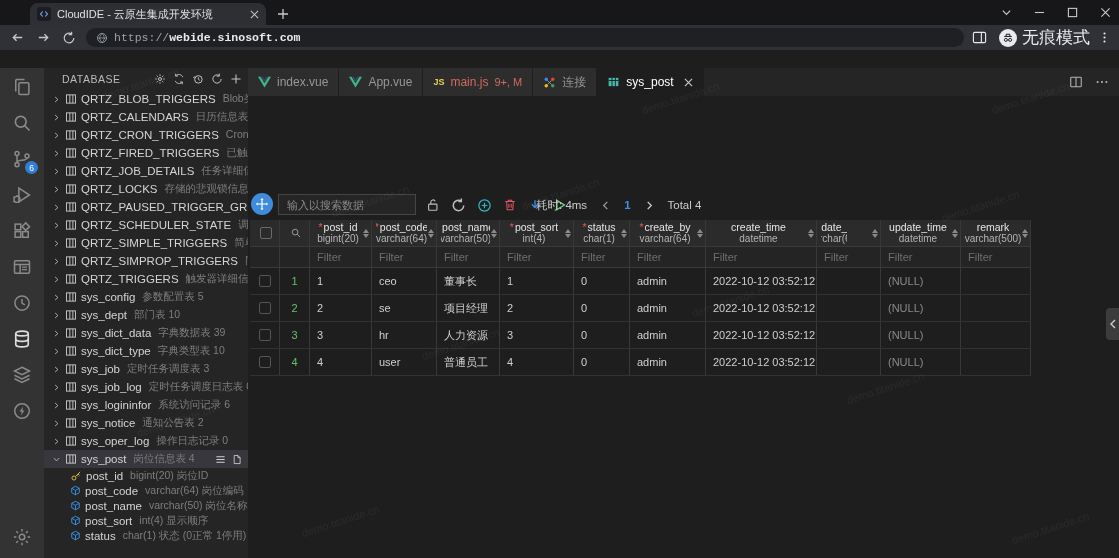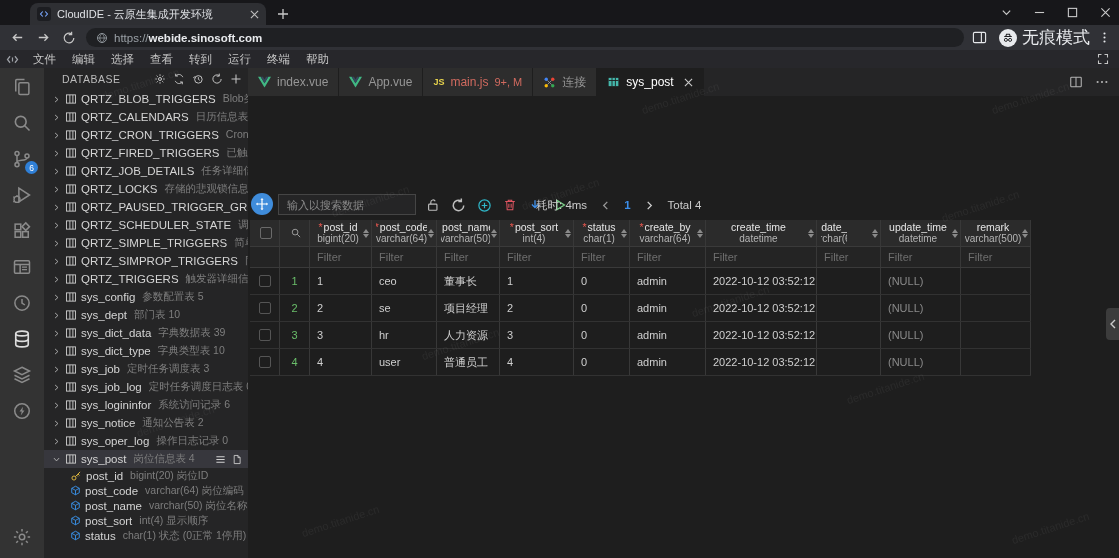--- a/index.html
+++ b/index.html
@@ -13,21 +13,21 @@
     display:flex; align-items:center; padding:0 7px; gap:6px; }
   .btab-title { font-size:11px; color:#dfe1e5; white-space:nowrap; overflow:hidden; flex:1; }
   .favicon { width:14px; height:14px; background:#1c1d21; border-radius:3px; display:flex; align-items:center; justify-content:center; flex:none; }
   .icon-btn { display:flex; align-items:center; justify-content:center; cursor:default; }
   .newtab { width:22px; height:22px; margin-left:6px; }
   .win-controls { position:absolute; right:8px; top:0; height:25px; display:flex; align-items:center; gap:22px; }
 
   .chrome-toolbar { height:25px; background:#303136; display:flex; align-items:center; padding:0 8px; gap:8px; }
   .nav-ic { width:18px; height:18px; }
   .url-pill { height:19px; flex:1; max-width:900px; background:#1f2023; border-radius:10px;
-    display:flex; align-items:center; padding:0 10px; gap:6px; }
+    display:flex; align-items:center; padding:0 10px; gap:6px;font-family:Liberation Mono, monospace; }
   .url-text { font-size:11.5px; }
   .url-scheme { color:#9aa0a6; } .url-host { color:#e8eaed; font-weight:bold; }
   .incog { display:flex; align-items:center; gap:5px; margin-left:4px; }
   .incog-circle { width:18px; height:18px; border-radius:50%; background:#e8eaed; display:flex; align-items:center; justify-content:center; }
   .incog-label { font-size:17px; color:#e8eaed; white-space:nowrap; }
 
   .menubar { height:18px; background:#27272b; display:flex; align-items:center; padding:0 6px; gap:2px; position:relative; }
   .menu-item { font-size:11.5px; color:#c5c5c5; padding:0 8px; }
   .menubar .fs { position:absolute; right:10px; }
 
@@ -200,43 +200,20 @@
     </div>
     <span class="icon-btn">
         <svg width="13" height="13" viewBox="0 0 16 16">
           <circle cx="8" cy="3" r="1.3" fill="#e8eaed"></circle>
           <circle cx="8" cy="8" r="1.3" fill="#e8eaed"></circle>
           <circle cx="8" cy="13" r="1.3" fill="#e8eaed"></circle>
         </svg>
       </span>
   </div>
 
-  <div class="menubar">
-    <span class="icon-btn" style="margin-right:4px">
-      <svg width="13" height="13" viewBox="0 0 16 16">
-          <path d="M5 4L1.8 8 5 12M11 4l3.2 4L11 12" fill="none" stroke="#9da0a6" stroke-width="1.5"></path>
-          <path d="M8 5.5v5" stroke="#9da0a6" stroke-width="1.5"></path>
-        </svg>
-    </span>
-    <span id="menu-items" style="display:flex">
-        <span class="menu-item">文件</span>
-        <span class="menu-item">编辑</span>
-        <span class="menu-item">选择</span>
-        <span class="menu-item">查看</span>
-        <span class="menu-item">转到</span>
-        <span class="menu-item">运行</span>
-        <span class="menu-item">终端</span>
-        <span class="menu-item">帮助</span>
-      </span>
-    <span class="icon-btn fs">
-      <svg width="12" height="12" viewBox="0 0 16 16">
-          <path d="M2 6V2h4M10 2h4v4M14 10v4h-4M6 14H2v-4" fill="none" stroke="#c5c5c5" stroke-width="1.4"></path>
-        </svg>
-    </span>
-  </div>
 
   <div class="ide">
 
     <div class="activitybar">
       <div class="act">
           <svg width="20" height="20" viewBox="0 0 16 16">
             <rect x="5.5" y="4.5" width="8" height="9.5" rx="1" fill="none" stroke="#8f8f8f" stroke-width="1.2"></rect>
             <path d="M3 11.5V2.8c0-.4.3-.8.8-.8H10" fill="none" stroke="#8f8f8f" stroke-width="1.2"></path>
           </svg>
         </div>

